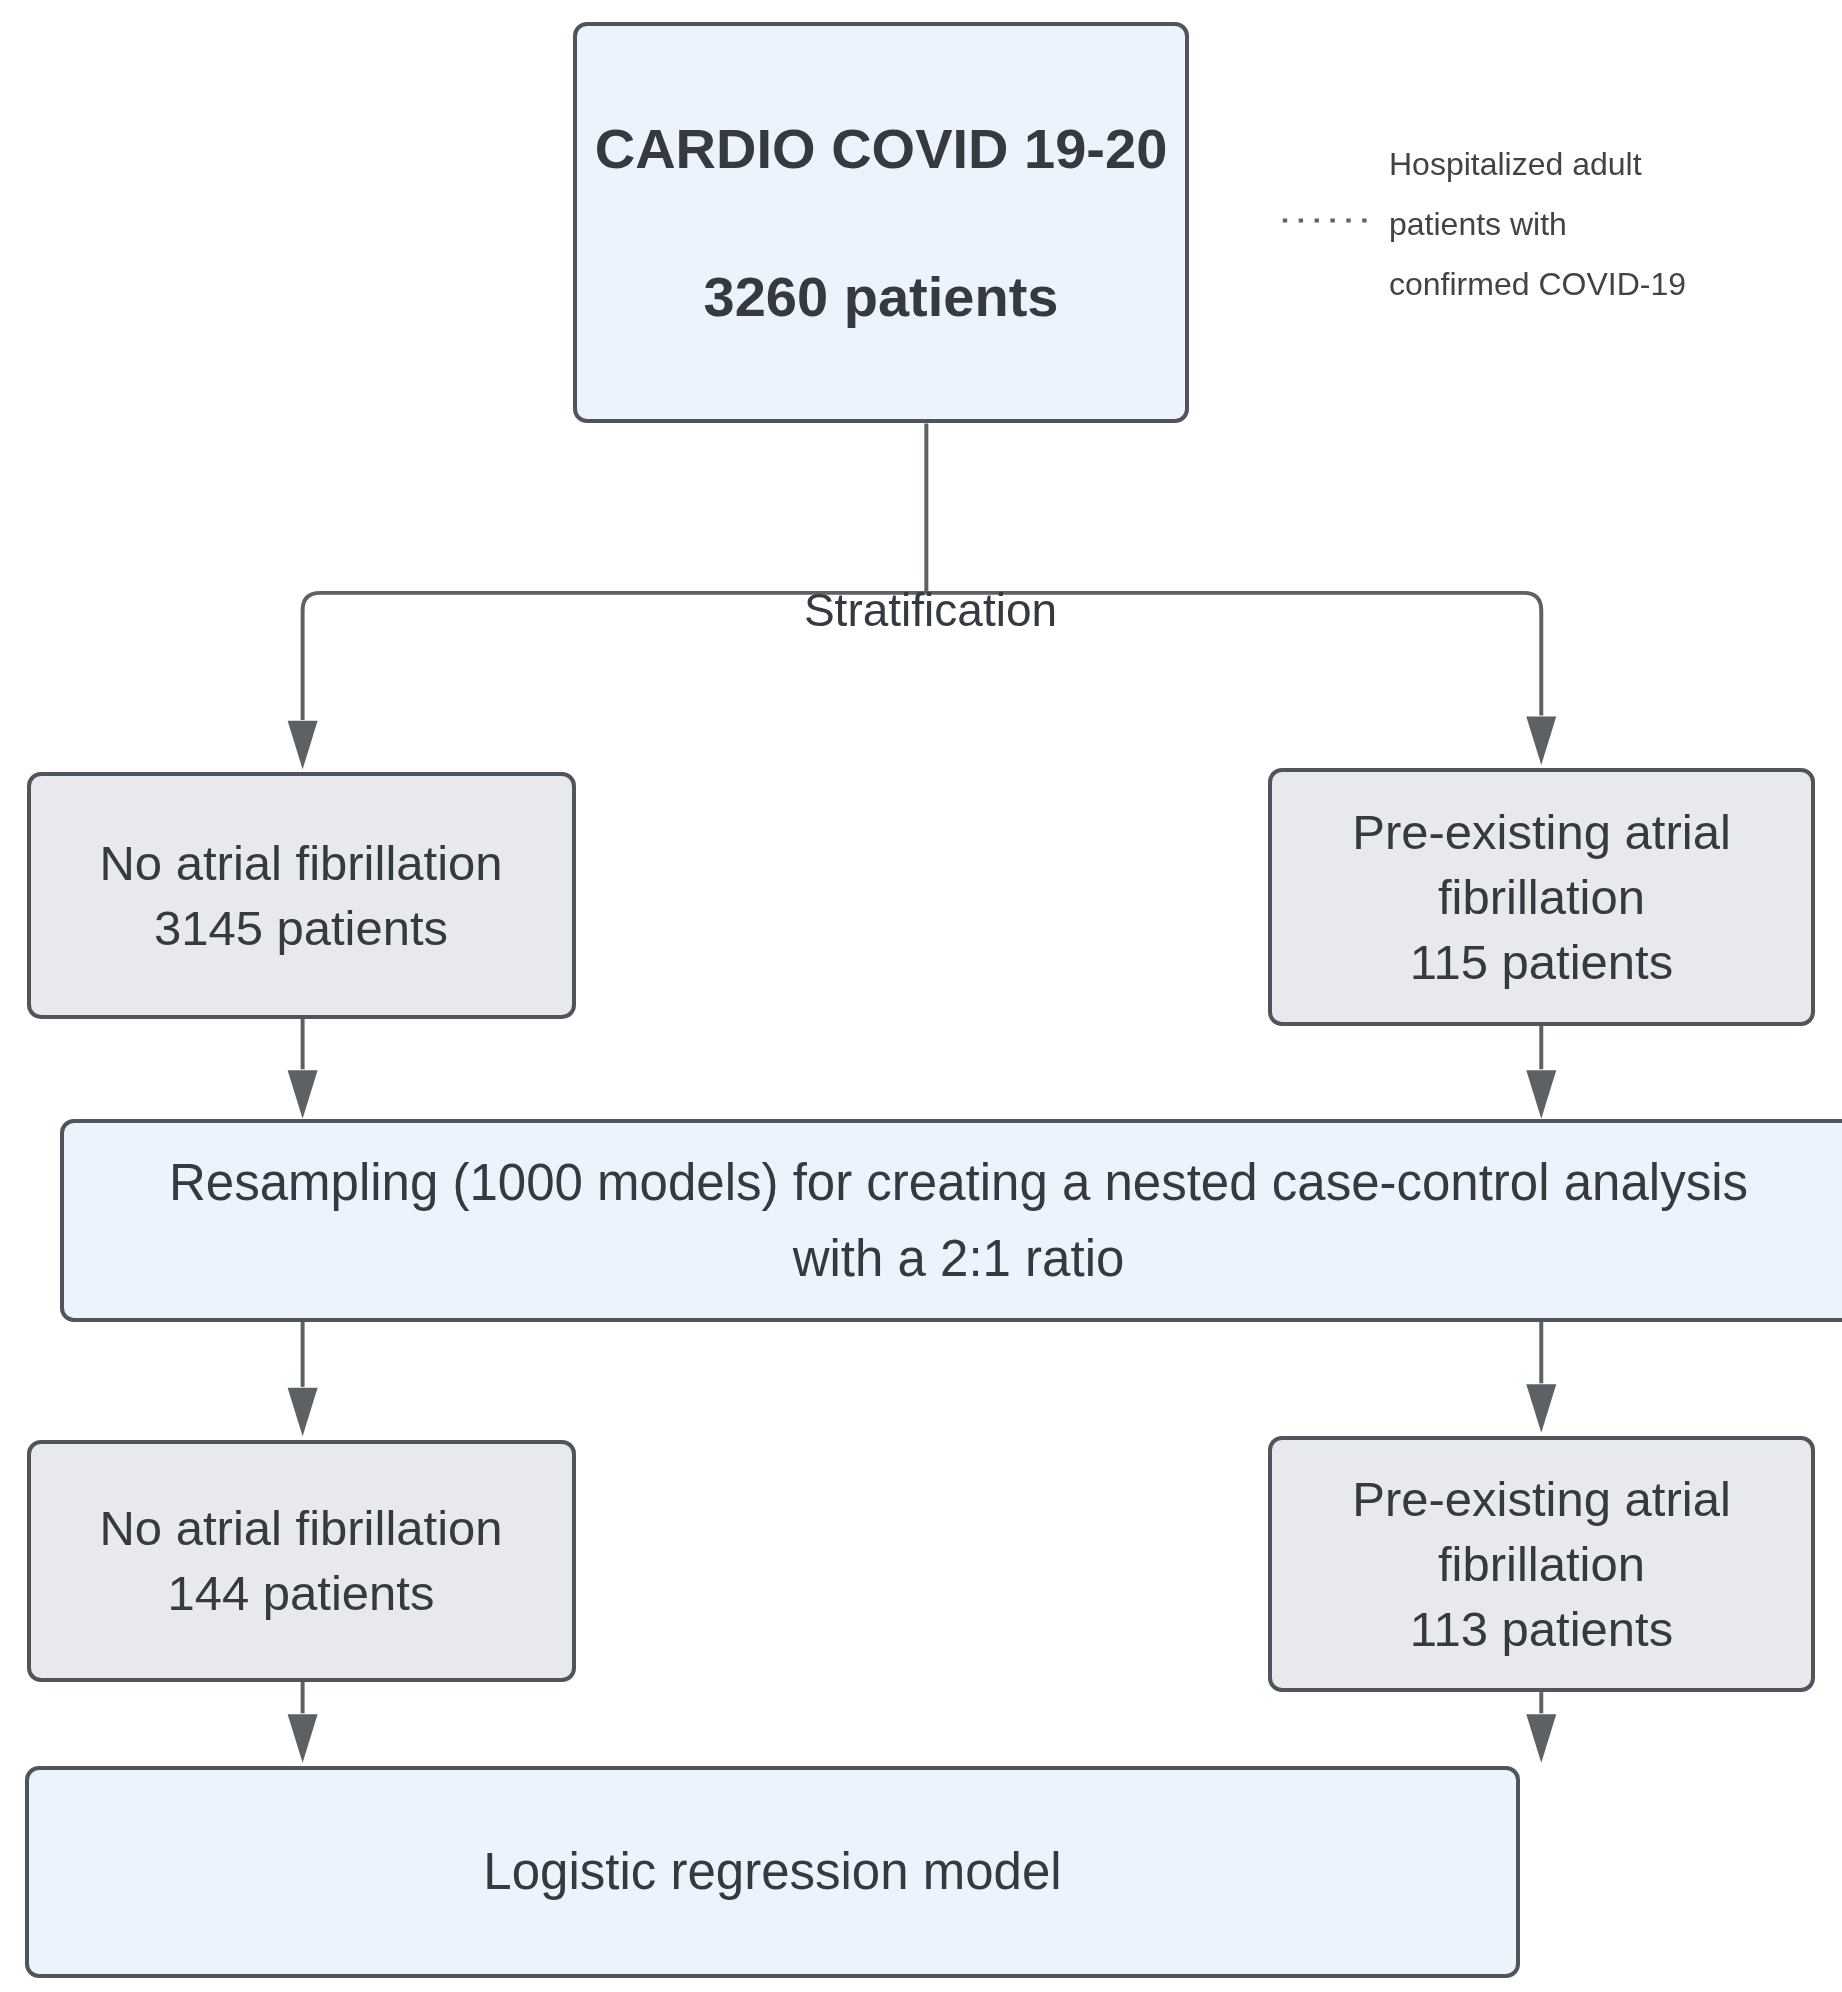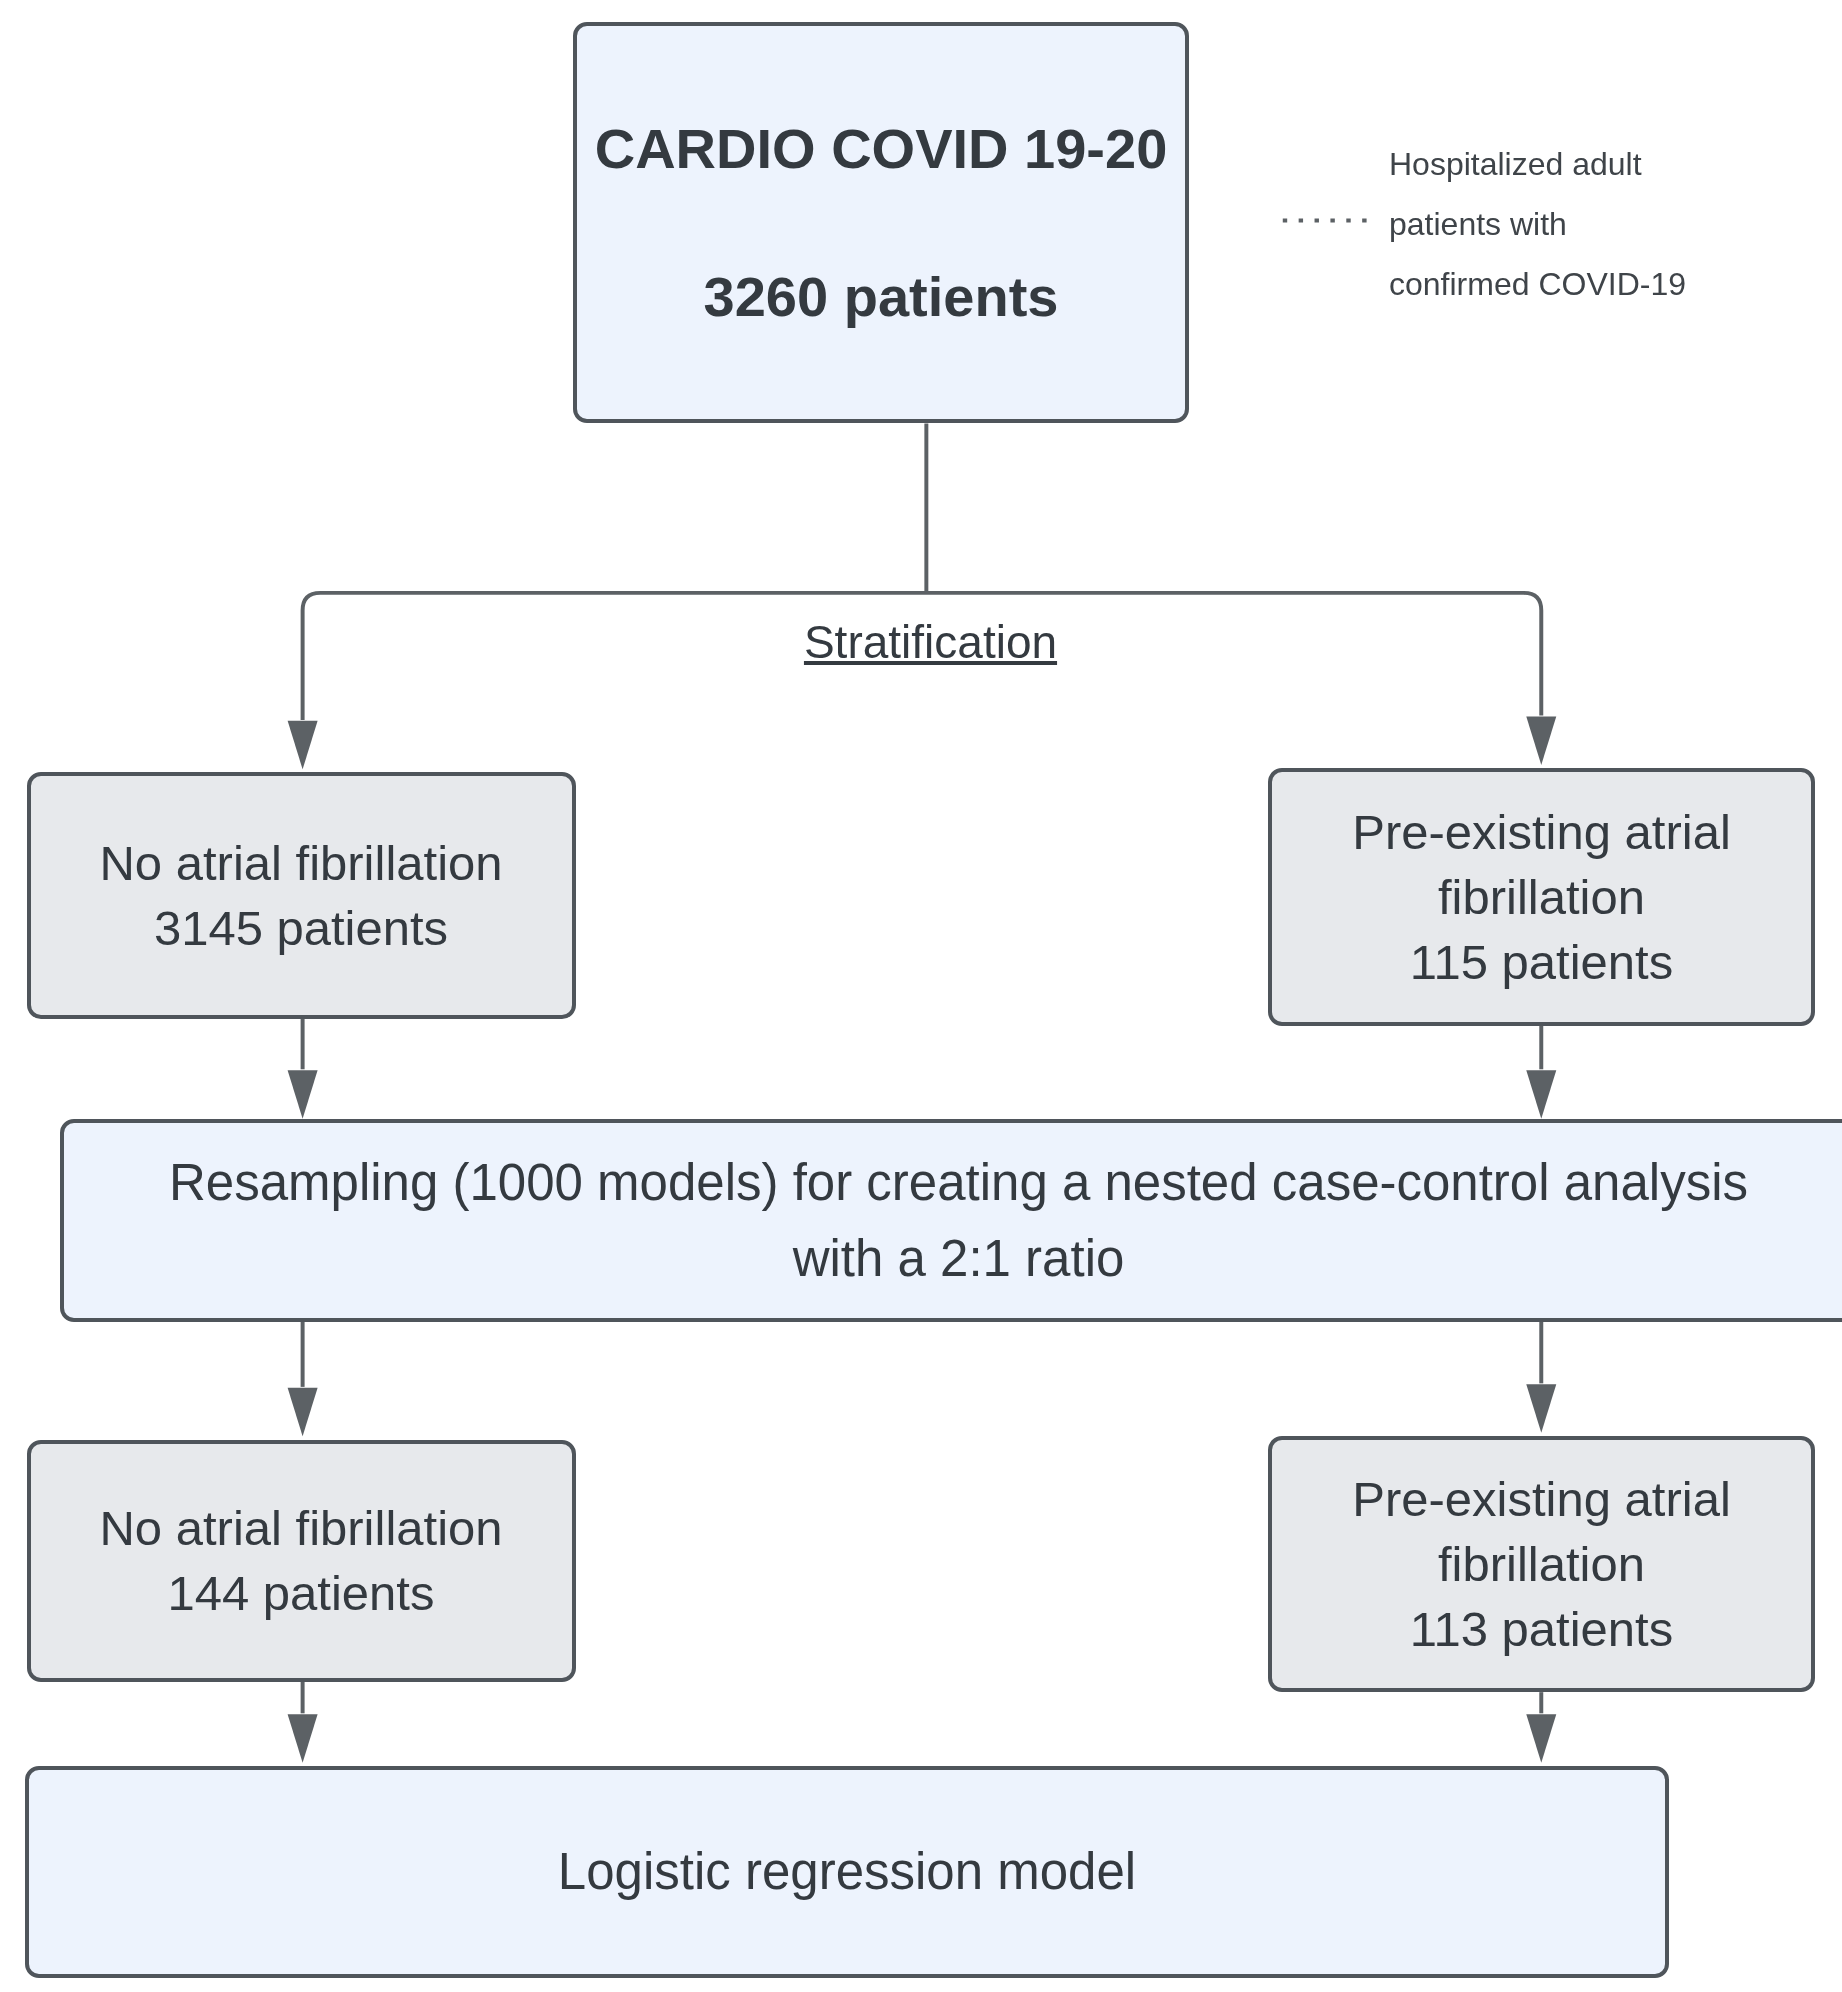--- a/index.html
+++ b/index.html
@@ -118,21 +118,21 @@
     <div class="line">CARDIO COVID 19-20</div>
     <div class="line">3260 patients</div>
   </div>
 
   <div class="annotation" style="left:1389px;top:134px;width:453px;">
     <div>Hospitalized adult</div>
     <div>patients with</div>
     <div>confirmed COVID-19</div>
   </div>
 
-  <div class="flow-label" style="left:754px;top:618px;width:353px;text-decoration:underline;">Stratification</div>
+  <div class="flow-label" style="left:754px;top:586px;width:353px;">Stratification</div>
 
   <div class="node gray" style="left:26.5px;top:772px;width:549px;height:247px;">
     <div class="line">No atrial fibrillation</div>
     <div class="line">3145 patients</div>
   </div>
 
   <div class="node gray" style="left:1268px;top:768px;width:547px;height:258px;">
     <div class="line">Pre-existing atrial</div>
     <div class="line">fibrillation</div>
     <div class="line">115 patients</div>
@@ -147,18 +147,18 @@
     <div class="line">No atrial fibrillation</div>
     <div class="line">144 patients</div>
   </div>
 
   <div class="node gray" style="left:1268px;top:1436px;width:547px;height:256px;">
     <div class="line">Pre-existing atrial</div>
     <div class="line">fibrillation</div>
     <div class="line">113 patients</div>
   </div>
 
-  <div class="node blue wide" style="left:25px;top:1766px;width:1644px;height:212px;">
+  <div class="node blue wide" style="left:25px;top:1766px;width:1495px;height:212px;">
     <div class="line">Logistic regression model</div>
   </div>
 
 </div>
 
 
 </body></html>

